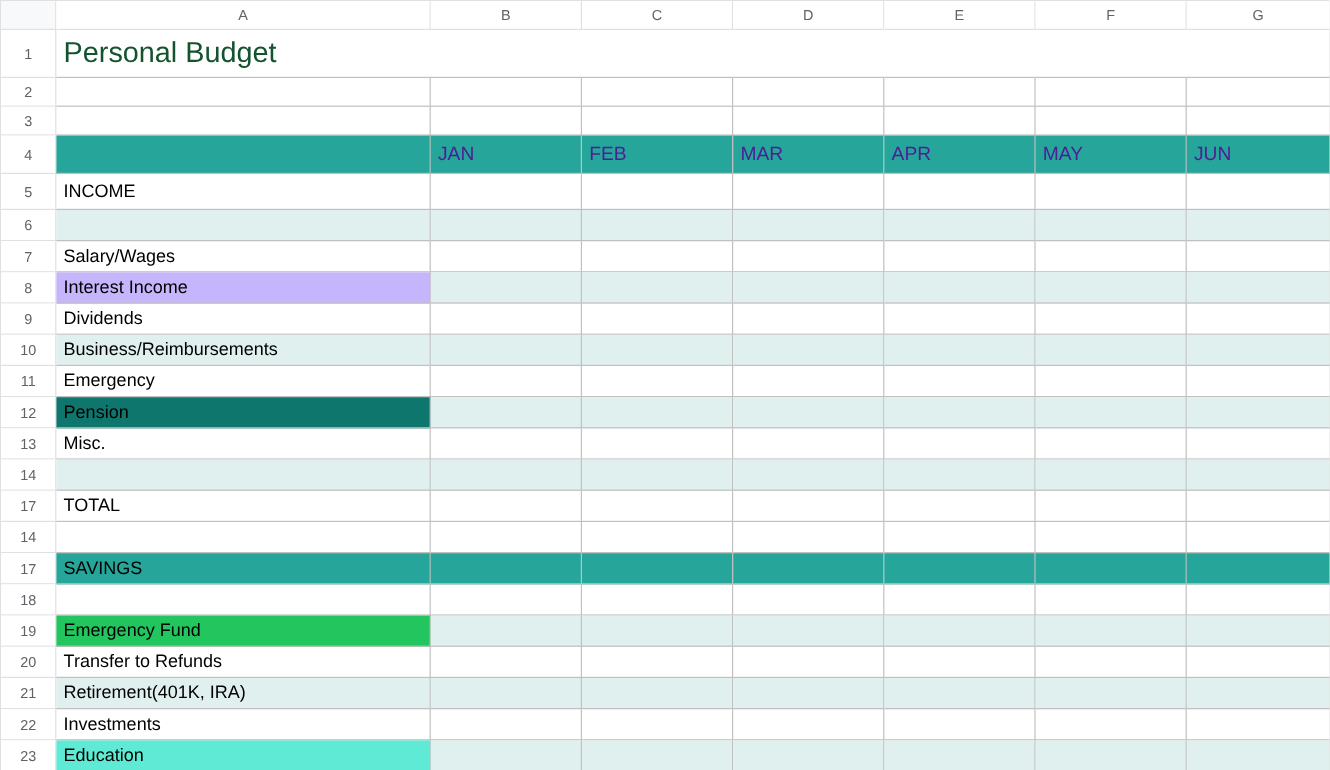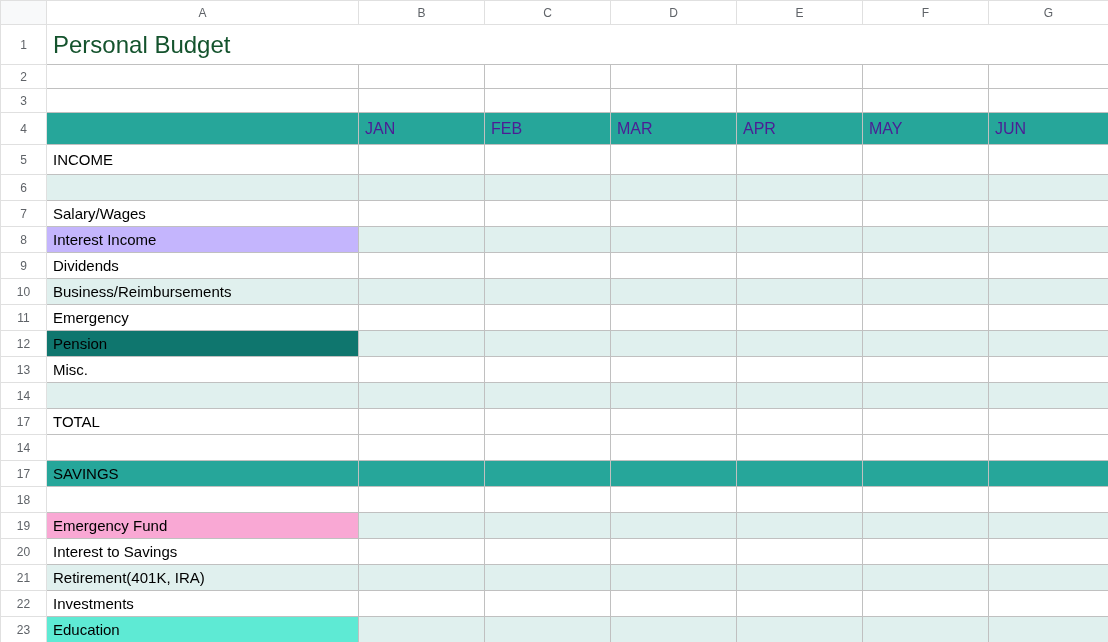--- a/index.html
+++ b/index.html
@@ -230,30 +230,30 @@
   <div class="rowhdr rstd">18</div>
   <div class="cell rstd colA"></div>
   <div class="cell rstd"></div>
   <div class="cell rstd"></div>
   <div class="cell rstd"></div>
   <div class="cell rstd"></div>
   <div class="cell rstd"></div>
   <div class="cell rstd"></div>
 
   <div class="rowhdr rstd">19</div>
-  <div class="cell rstd colA" style="background:#f9a8d4">Emergency Fund</div>
+  <div class="cell rstd colA" style="background:#22c55e">Emergency Fund</div>
   <div class="cell rstd" style="background:#e0f0ee"></div>
   <div class="cell rstd" style="background:#e0f0ee"></div>
   <div class="cell rstd" style="background:#e0f0ee"></div>
   <div class="cell rstd" style="background:#e0f0ee"></div>
   <div class="cell rstd" style="background:#e0f0ee"></div>
   <div class="cell rstd" style="background:#e0f0ee"></div>
 
   <div class="rowhdr rstd">20</div>
-  <div class="cell rstd colA">Interest to Savings</div>
+  <div class="cell rstd colA">Transfer to Refunds</div>
   <div class="cell rstd"></div>
   <div class="cell rstd"></div>
   <div class="cell rstd"></div>
   <div class="cell rstd"></div>
   <div class="cell rstd"></div>
   <div class="cell rstd"></div>
 
   <div class="rowhdr rstd">21</div>
   <div class="cell rstd colA" style="background:#e0f0ee">Retirement(401K, IRA)</div>
   <div class="cell rstd" style="background:#e0f0ee"></div>

